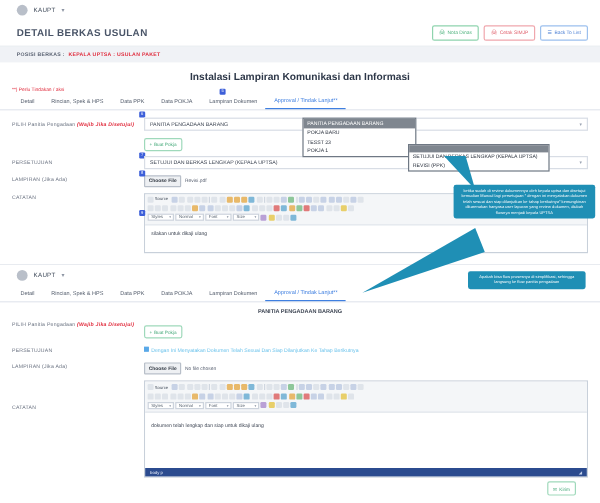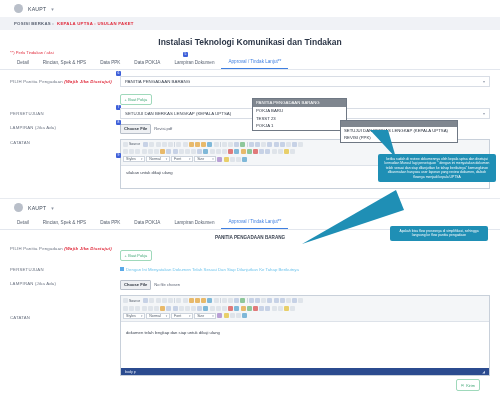--- a/index.html
+++ b/index.html
@@ -175,27 +175,44 @@
 <div class="page">
 
   <div class="shot">
 
     <div class="topbar">
       <span class="avatar"></span>
       <span class="userlbl">KAUPT</span>
       <span class="caret">▾</span>
     </div>
 
+    <div class="titlerow">
+      <div class="pagetitle">DETAIL BERKAS USULAN</div>
+      <div class="btnrow">
+        <div class="tbtn green">
+          <span>🖨</span>
+          <span>Nota Dinas</span>
+        </div>
+        <div class="tbtn red">
+          <span>🖨</span>
+          <span>Cetak SIMJP</span>
+        </div>
+        <div class="tbtn blue">
+          <span>☰</span>
+          <span>Back To List</span>
+        </div>
+      </div>
+    </div>
 
     <div class="posbar">
       <span class="k">POSISI BERKAS :</span>
       <span class="v">KEPALA UPTSA : USULAN PAKET</span>
     </div>
 
-    <div class="projtitle">Instalasi Teknologi Komunikasi dan Tindakan</div>
+    <div class="projtitle">Instalasi Lampiran Komunikasi dan Informasi</div>
 
     <div class="notehint">**) Perlu Tindakan / aksi</div>
 
     <div class="tabs">
       <div class="tab">Detail</div>
       <div class="tab">Rincian, Spek &amp; HPS</div>
       <div class="tab">Data PPK</div>
       <div class="tab">Data POKJA</div>
       <div class="tab">Lampiran Dokumen</div>
       <div class="tab active">Approval / Tindak Lanjut**</div>

